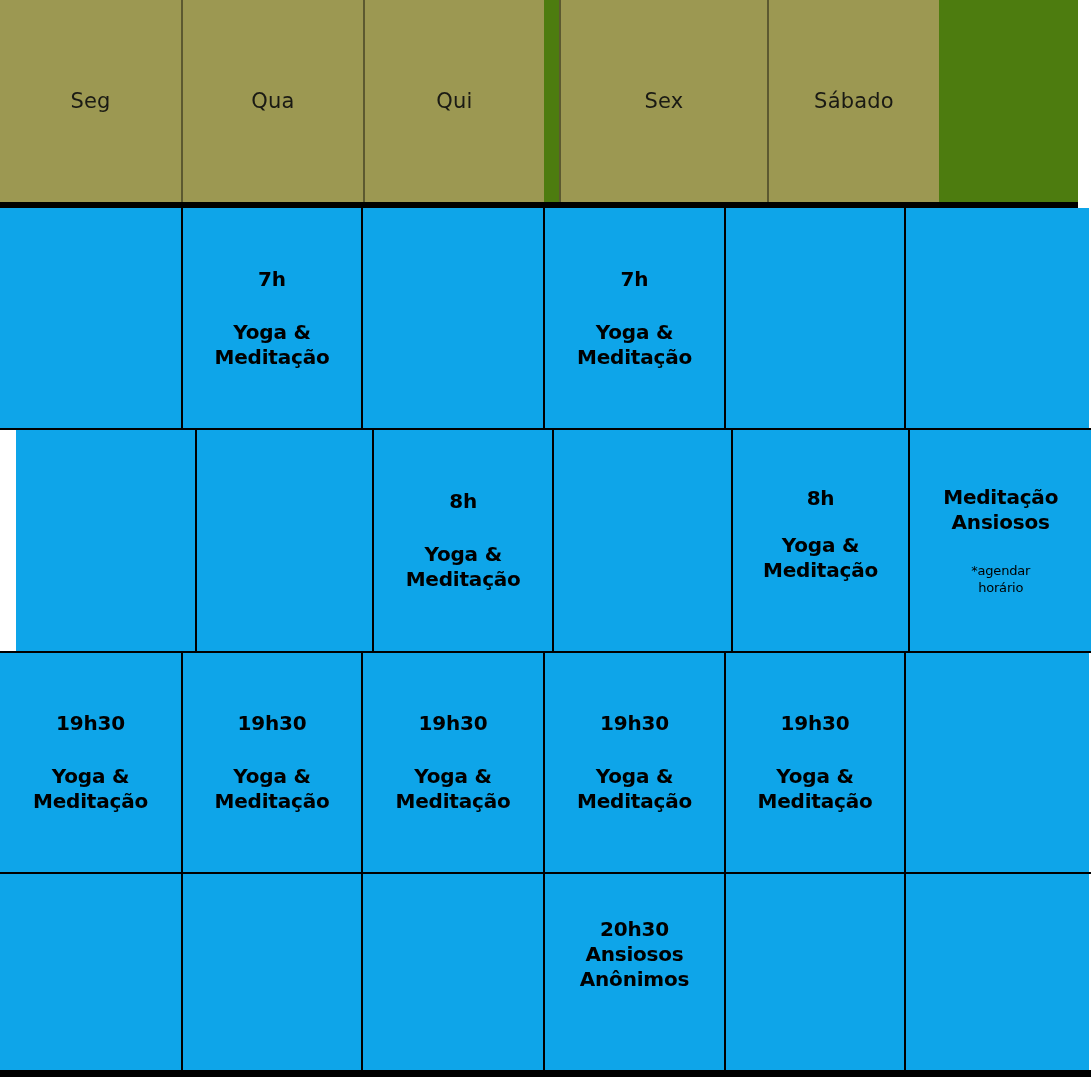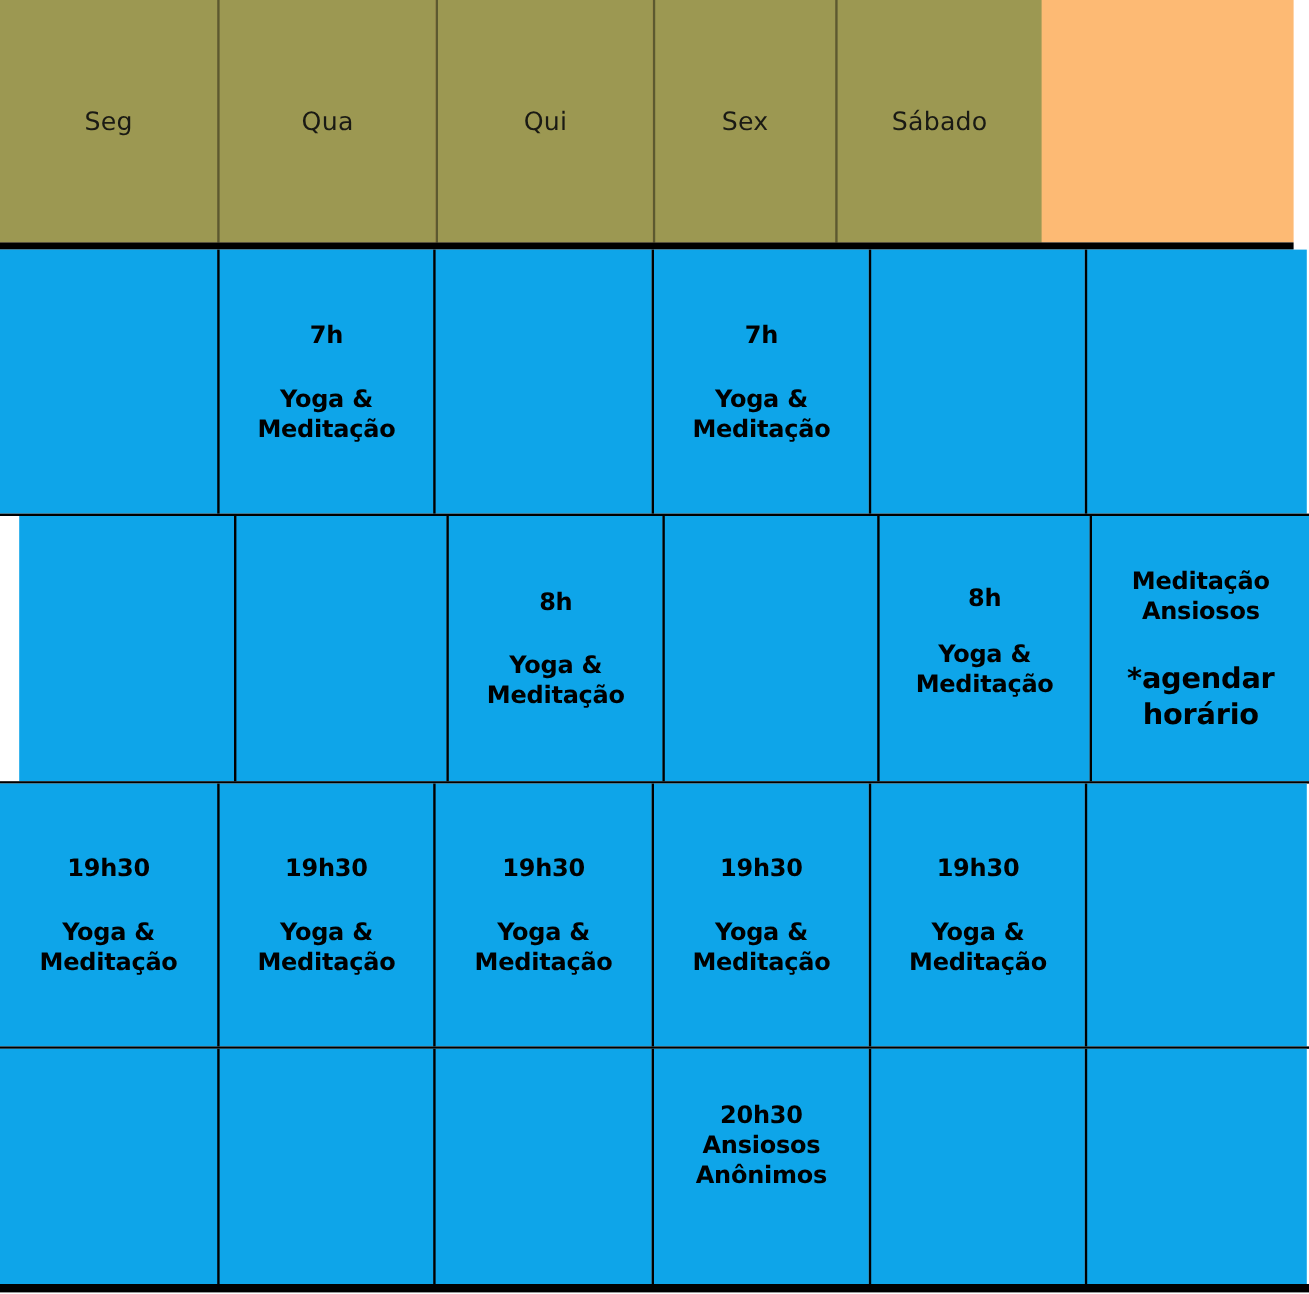--- a/index.html
+++ b/index.html
@@ -23,21 +23,21 @@
   }
 
   
   .header-row {
     position: absolute;
     left: 0;
     top: 0;
     width: 1078px;
     height: 202px;
     display: flex;
-    background: #fdba74;
+    background: #4d7c0f;
   }
   .header-cell {
     position: relative;
     height: 202px;
     display: flex;
     align-items: center;
     justify-content: center;
     background: #9c9852;
     box-sizing: border-box;
   }
@@ -125,22 +125,22 @@
     font-weight: 600;
     letter-spacing: -0.2px;
   }
   .activity-strong {
     font-size: 20px;
     font-weight: 700;
     letter-spacing: -0.2px;
   }
   .activity-line { display: block; }
   .note {
-    font-size: 24px;
-    font-weight: 700;
+    font-size: 13px;
+    font-weight: 400;
     letter-spacing: -0.2px;
   }
   .note-title {
     font-size: 20px;
     font-weight: 700;
     letter-spacing: -0.2px;
   }
   .empty-cell { visibility: hidden; }
 </style>
 </head>
@@ -151,21 +151,21 @@
   <div class="header-row">
     <div class="header-cell" style="width:181px;">
       <span class="hdr-label">Seg</span>
     </div>
     <div class="header-cell" style="width:182px;">
       <span class="hdr-label">Qua</span>
     </div>
     <div class="header-cell" style="width:181px;">
       <span class="hdr-label">Qui</span>
     </div>
-    <div class="header-cell" style="width:152px;">
+    <div class="header-cell" style="width:208px;margin-left:15px;">
       <span class="hdr-label">Sex</span>
     </div>
     <div class="header-cell" style="width:172px;">
       <span class="hdr-label">Sábado</span>
     </div>
   </div>
   <div class="header-rule"></div>
 
   <div class="body-grid">
 

